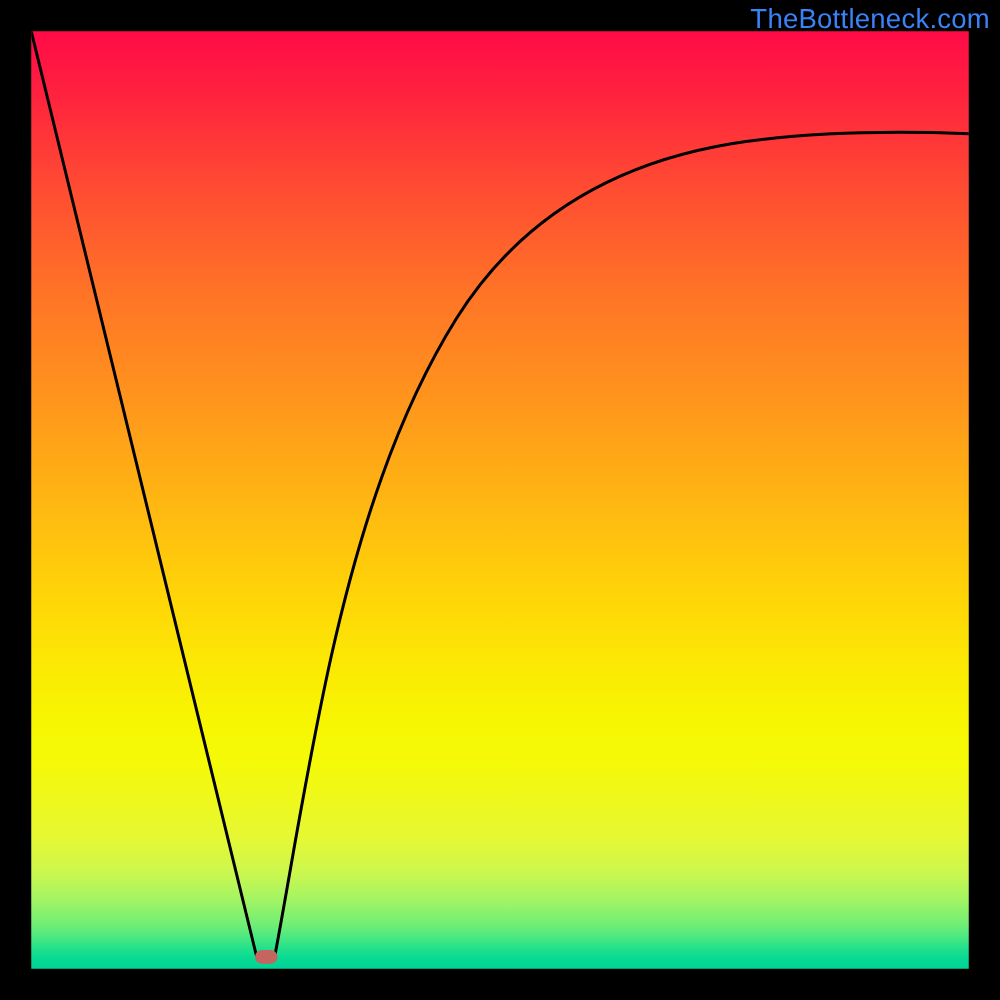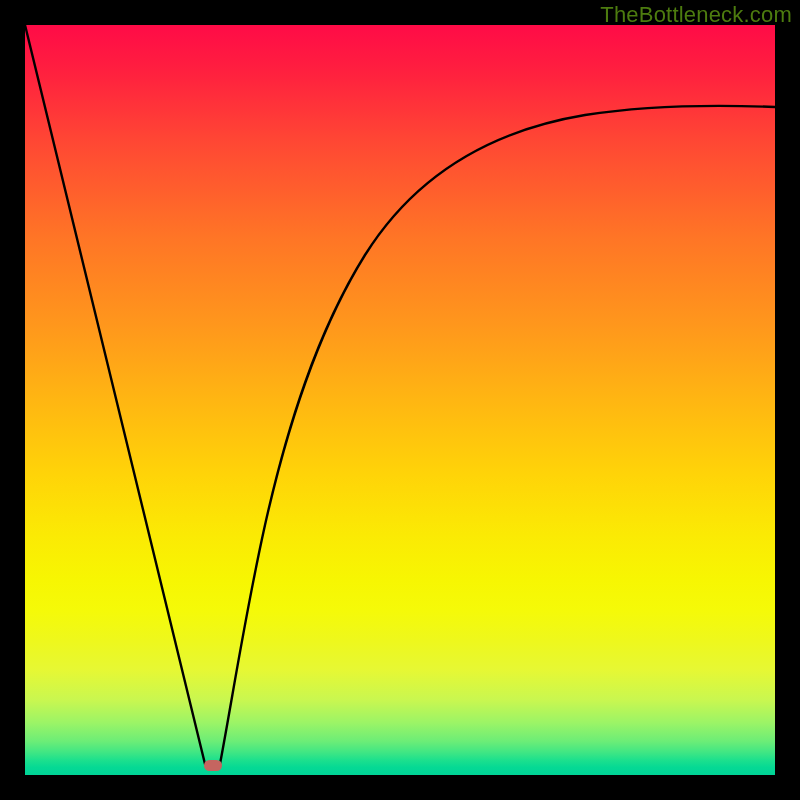--- a/index.html
+++ b/index.html
@@ -45,21 +45,21 @@
       #1de08d 98%,
       #05d994 99%,
       #00d397 100%
     );
   }
   .watermark {
     position: absolute;
     top: 2px;
     right: 8px;
     font-size: 22px;
-    color: #4d7c0f;
+    color: #3b82f6;
     font-weight: 400;
     letter-spacing: 0.2px;
   }
   svg.curve {
     position: absolute;
     left: 0;
     top: 0;
     width: 750px;
     height: 750px;
     pointer-events: none;

